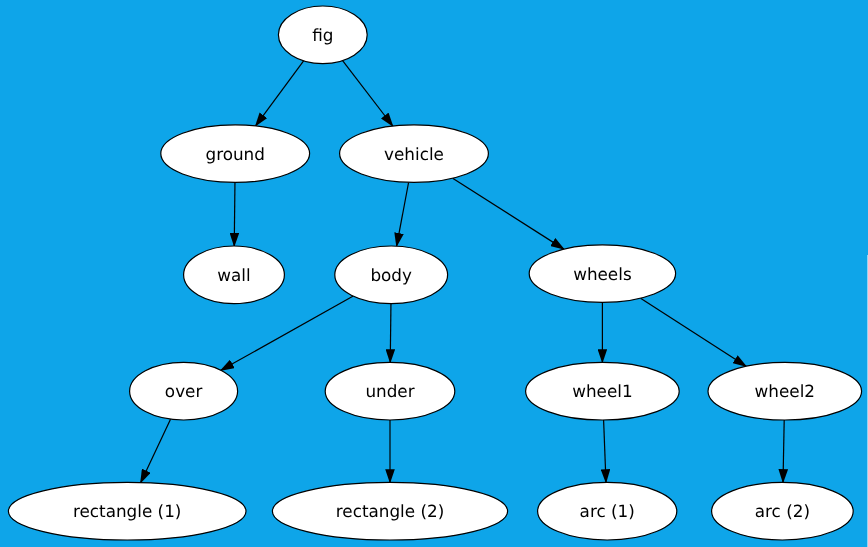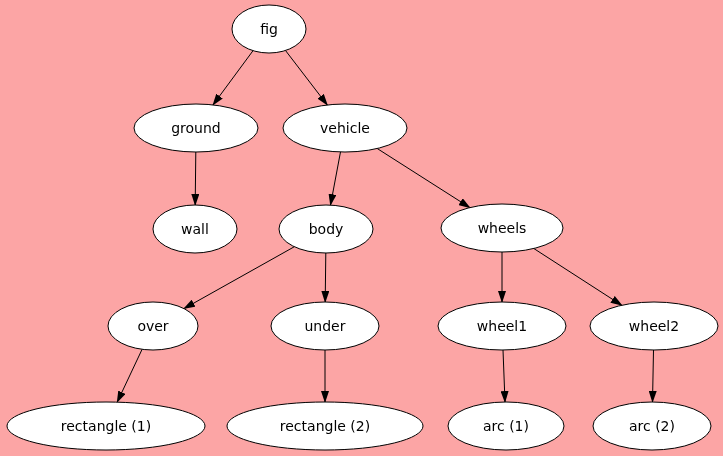--- a/index.html
+++ b/index.html
@@ -4,21 +4,21 @@
 <style>
   html, body {
     margin: 0;
     padding: 0;
     background: #ffffff;
   }
   #canvas {
     position: relative;
     width: 723px;
     height: 456px;
-    background: #fca5a5;
+    background: #0ea5e9;
     overflow: hidden;
   }
   svg {
     display: block;
   }
   .node-ellipse {
     fill: #ffffff;
     stroke: #000000;
     stroke-width: 1;
   }

